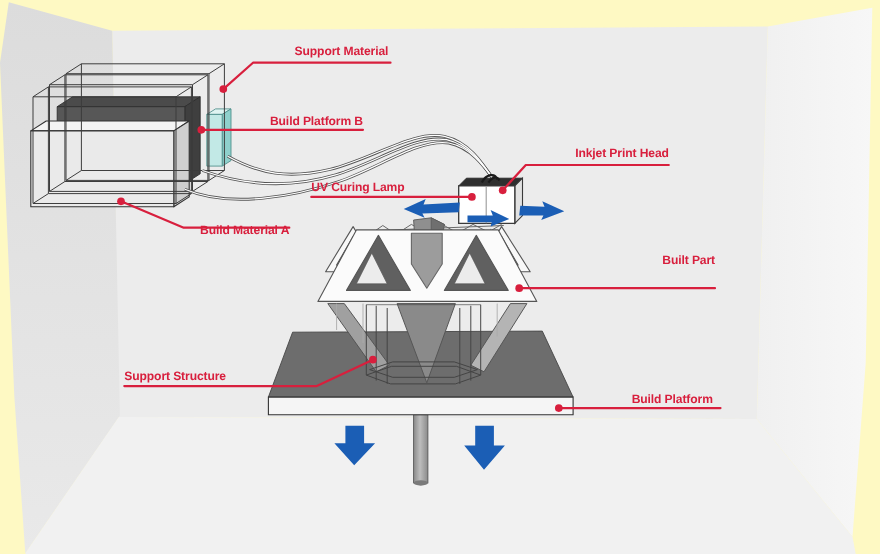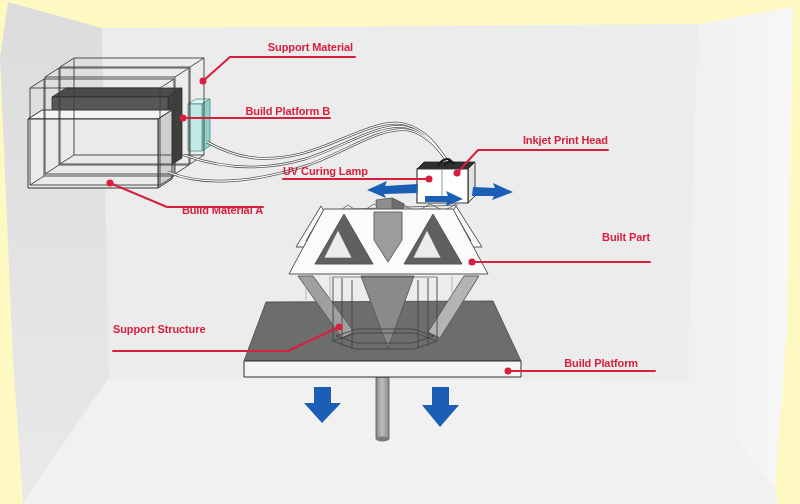--- a/index.html
+++ b/index.html
@@ -184,16 +184,16 @@
     <circle cx="508" cy="371" r="3.5"></circle>
   </g>
 </svg>
 
 <div class="lbl" style="top:41px;  right:447px;">Support Material</div>
 <div class="lbl" style="top:105px; right:470px;">Build Platform B</div>
 <div class="lbl" style="top:204px; right:537px;">Build Material A</div>
 <div class="lbl" style="top:165px; left:283px;">UV Curing Lamp</div>
 <div class="lbl" style="top:134px; right:192px;text-align:center;">Inkjet Print Head</div>
 <div class="lbl" style="top:231px; right:150px;">Built Part</div>
-<div class="lbl" style="top:323px; left:113px;text-align:right;">Support Structure</div>
-<div class="lbl" style="top:357px; right:162px;text-align:right;">Build Platform</div>
+<div class="lbl" style="top:336px; left:113px;text-align:right;">Support Structure</div>
+<div class="lbl" style="top:357px; right:152px;text-align:right;">Build Platform</div>
 
 </div>
 
 </body></html>

